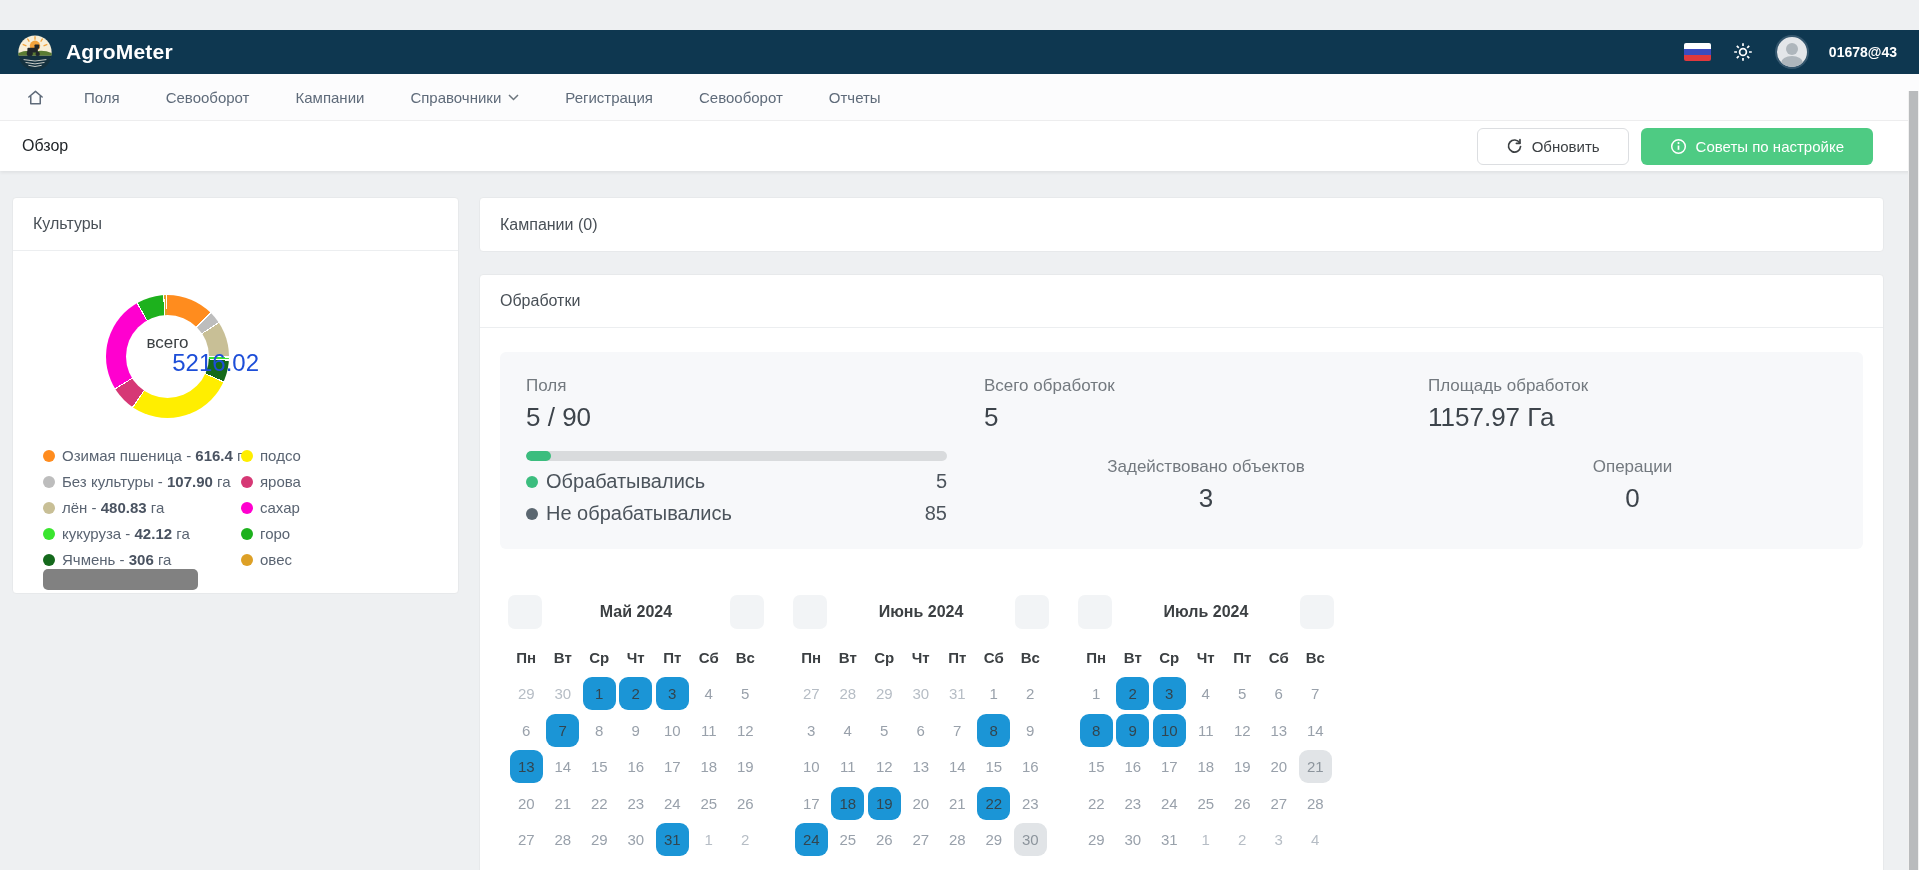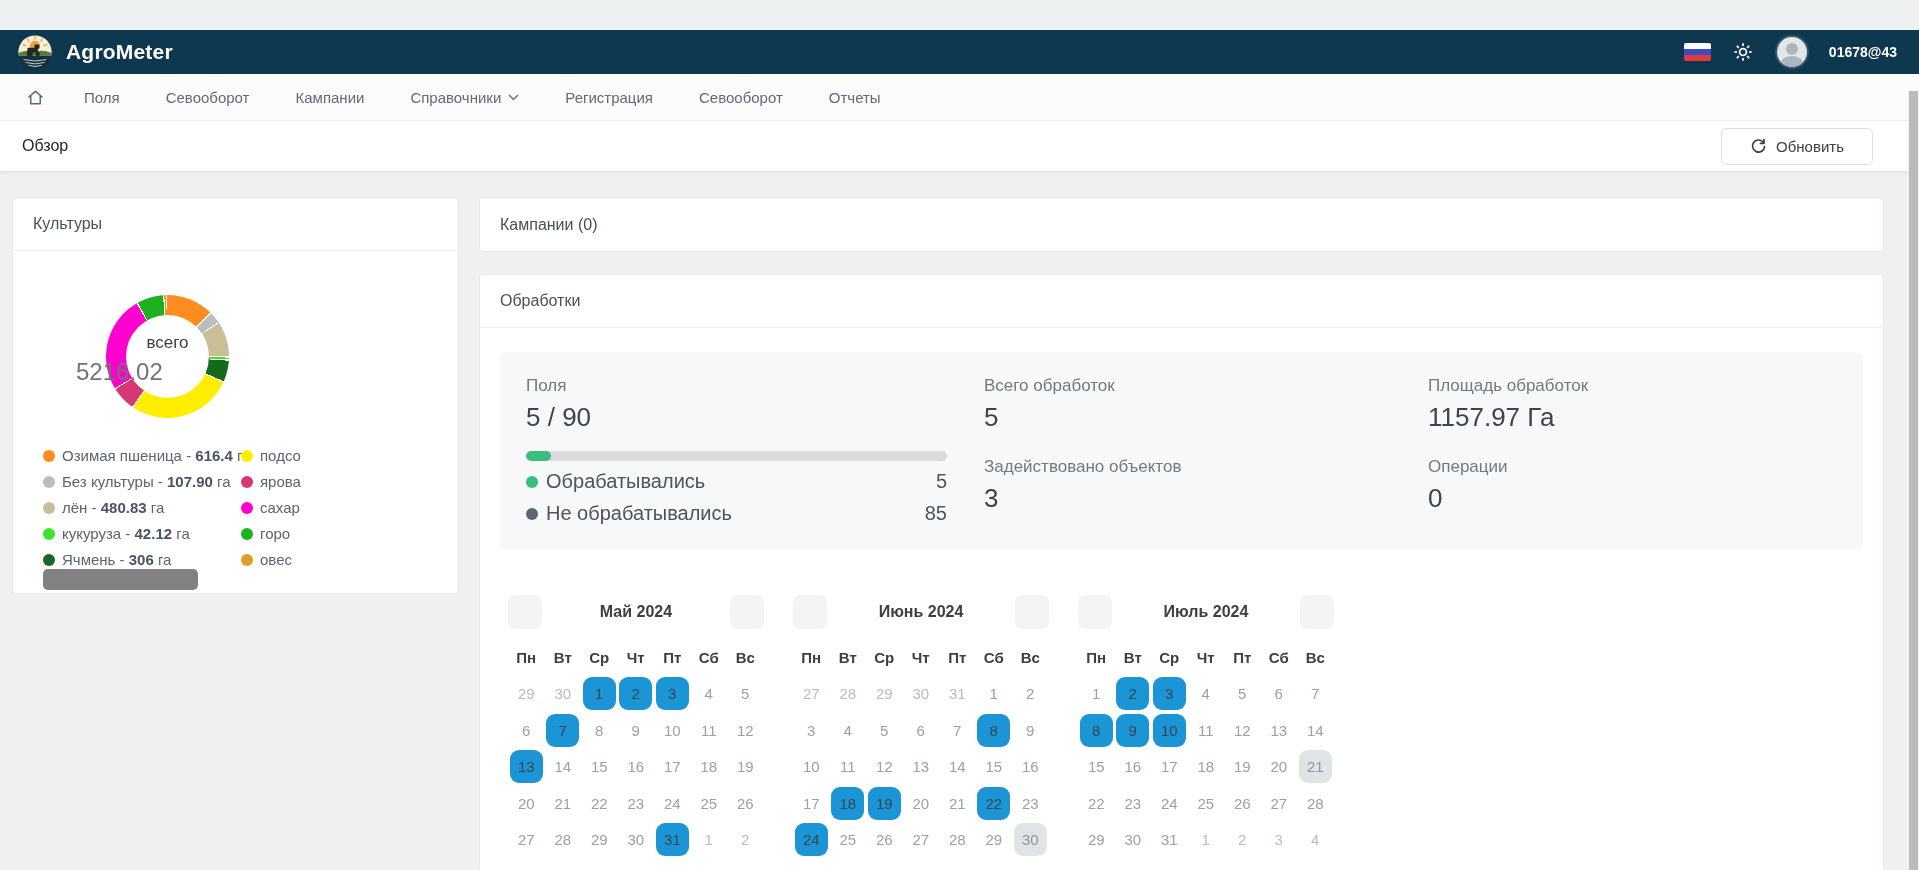--- a/index.html
+++ b/index.html
@@ -41,21 +41,21 @@
   .content{display:flex;gap:20px;padding:26px 35px 4px 12px;height:729px;}
   .card{background:#fff;border:1px solid #e7e9eb;border-radius:4px;}
   .card-header{padding:17px 20px;font-size:16px;color:#495057;border-bottom:1px solid #eceef0;}
 
   
   .cultures-card{width:447px;height:397px;flex:none;display:flex;flex-direction:column;}
   .cultures-body{position:relative;flex:1;overflow:hidden;}
   .donut{position:absolute;left:93px;top:44px;width:123px;height:123px;border-radius:50%;}
   .donut::after{content:"";position:absolute;inset:20px;background:#fff;border-radius:50%;}
   .d-label{position:absolute;left:93px;top:82px;width:123px;text-align:center;font-size:17px;color:#3c4043;z-index:2;}
-  .d-value{position:absolute;left:63px;top:107px;width:183px;text-align:left;font-size:24px;color:#737373;z-index:2;}
+  .d-value{position:absolute;left:63px;top:98px;width:183px;text-align:right;font-size:24px;color:#1d4ed8;z-index:2;}
   .legend{position:absolute;left:30px;top:196px;right:0;display:flex;}
   .legend-col-left{width:198px;flex:none;}
   .legend-col-right{flex:1;overflow:hidden;}
   .legend-row{display:flex;align-items:center;gap:7px;font-size:15px;color:#5a6472;margin-bottom:9px;white-space:nowrap;cursor:pointer;}
   .legend-row b{color:#4a5361;}
   .dot{width:12px;height:12px;border-radius:50%;display:inline-block;flex:none;}
   .gray-bar{position:absolute;left:30px;top:318px;width:155px;height:21px;background:#818181;border-radius:5px;}
 
   
   .right-col{flex:1;min-width:0;display:flex;flex-direction:column;gap:22px;}
@@ -63,21 +63,21 @@
   .treatments-card{flex:1;overflow:hidden;display:flex;flex-direction:column;}
   .treatments-body{padding:24px 20px 0 20px;flex:1;overflow:hidden;}
 
   
   .stats{display:flex;background:#f7f8fa;border-radius:6px;padding:24px 26px;align-items:flex-start;}
   .scol1{width:458px;flex:none;}
   .scol2{width:444px;flex:none;}
   .scol3{flex:1;}
   .stat-label{font-size:17px;color:#73797f;}
   .stat-value{font-size:26px;color:#3d444b;margin-top:6px;}
-  .stat-group + .stat-group{margin-top:24px;}
+  .stat-group + .stat-group{margin-top:24px;text-align:center;}
   .pbar{width:421px;height:10px;background:#d9dbdd;border-radius:6px;margin-top:18px;overflow:hidden;}
   .pfill{height:100%;background:#3bbd7e;border-radius:6px;}
   .sbar-row{display:flex;align-items:center;gap:8px;font-size:20px;color:#4c545c;margin-top:9px;width:421px;}
   .sbar-row .val{margin-left:auto;}
 
   
   .cals{display:flex;margin-top:46px;}
   .cal{width:285px;padding-left:8px;}
   .cal-head{display:flex;align-items:center;justify-content:space-between;width:256px;}
   .cal-nav{width:34px;height:34px;border-radius:7px;background:#f2f4f6;cursor:pointer;}
@@ -178,20 +178,28 @@
 <div class="pagebar">
   <span class="page-title">Обзор</span>
   <div class="pagebar-actions">
     <button class="btn btn-refresh">
       <svg width="17" height="17" viewBox="0 0 18 18">
         <path d="M14.5 5.2 A6.4 6.4 0 1 0 15.4 9" fill="none" stroke="#3c4043" stroke-width="1.8" stroke-linecap="round"></path>
         <path d="M14.8 1.8 L14.8 5.6 L11 5.6" fill="none" stroke="#3c4043" stroke-width="1.8" stroke-linecap="round" stroke-linejoin="round"></path>
       </svg>
       <span>Обновить</span>
     </button>
+    <button class="btn btn-tips">
+      <svg width="17" height="17" viewBox="0 0 18 18">
+        <circle cx="9" cy="9" r="7.2" fill="none" stroke="#ffffff" stroke-width="1.6"></circle>
+        <line x1="9" y1="8" x2="9" y2="12.5" stroke="#ffffff" stroke-width="1.8"></line>
+        <circle cx="9" cy="5.4" r="1.1" fill="#ffffff"></circle>
+      </svg>
+      <span>Советы по настройке</span>
+    </button>
   </div>
 </div>
 
 <div class="content">
 
   <section class="card cultures-card">
     <div class="card-header">Культуры</div>
     <div class="cultures-body">
       <div class="donut" style="background: conic-gradient(rgb(255, 140, 30) 0deg, rgb(255, 140, 30) 43.8deg, rgb(255, 255, 255) 43.8deg, rgb(255, 255, 255) 45deg, rgb(189, 189, 189) 45deg, rgb(189, 189, 189) 55.8deg, rgb(255, 255, 255) 55.8deg, rgb(255, 255, 255) 57deg, rgb(200, 191, 150) 57deg, rgb(200, 191, 150) 89.8deg, rgb(255, 255, 255) 89.8deg, rgb(255, 255, 255) 91deg, rgb(58, 229, 47) 91deg, rgb(58, 229, 47) 92.8deg, rgb(255, 255, 255) 92.8deg, rgb(255, 255, 255) 94deg, rgb(20, 105, 28) 94deg, rgb(20, 105, 28) 113.8deg, rgb(255, 255, 255) 113.8deg, rgb(255, 255, 255) 115deg, rgb(255, 238, 0) 115deg, rgb(255, 238, 0) 213.8deg, rgb(255, 255, 255) 213.8deg, rgb(255, 255, 255) 215deg, rgb(214, 56, 117) 215deg, rgb(214, 56, 117) 237.8deg, rgb(255, 255, 255) 237.8deg, rgb(255, 255, 255) 239deg, rgb(255, 0, 207) 239deg, rgb(255, 0, 207) 329.8deg, rgb(255, 255, 255) 329.8deg, rgb(255, 255, 255) 331deg, rgb(29, 177, 29) 331deg, rgb(29, 177, 29) 355.8deg, rgb(255, 255, 255) 355.8deg, rgb(255, 255, 255) 357deg, rgb(221, 160, 38) 357deg, rgb(221, 160, 38) 358.8deg, rgb(255, 255, 255) 358.8deg, rgb(255, 255, 255) 360deg);"></div>
       <div class="d-label">всего</div>

